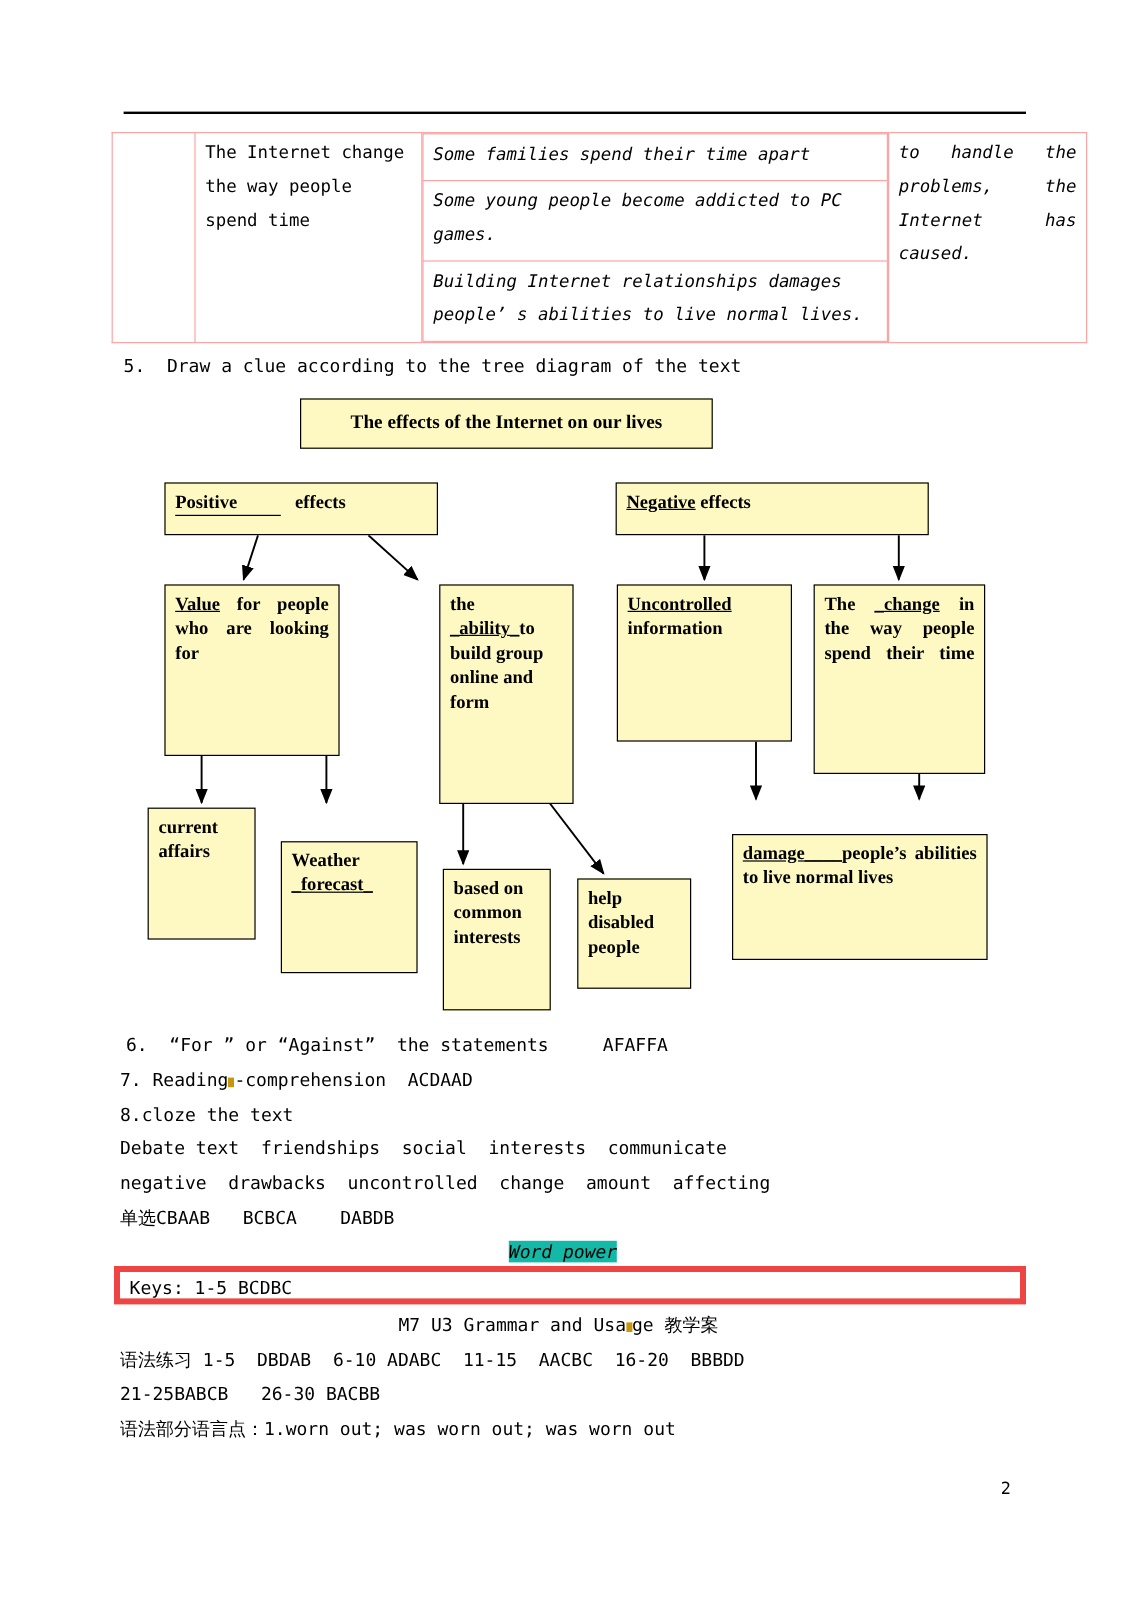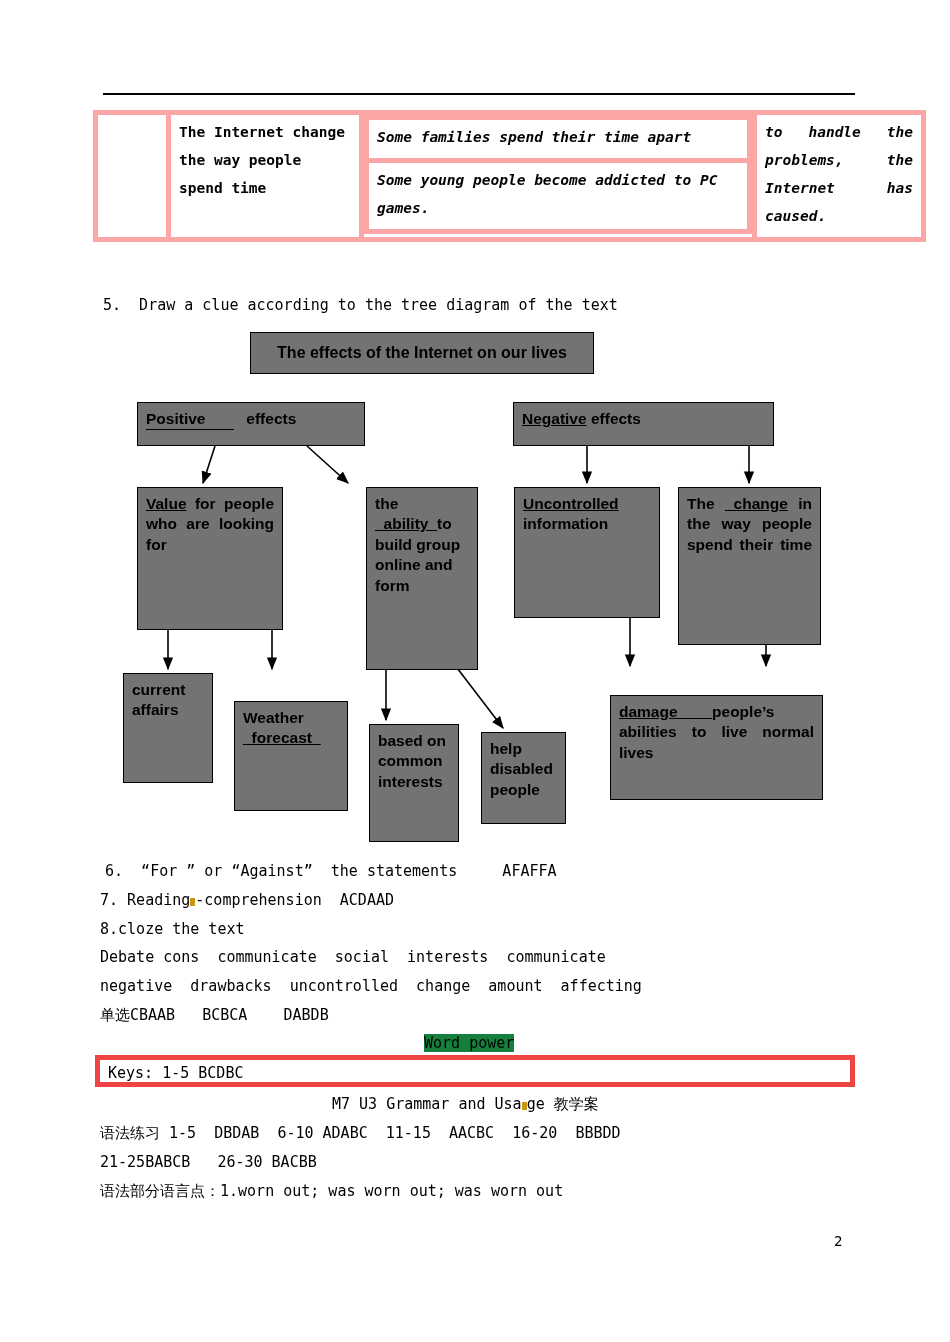--- a/index.html
+++ b/index.html
@@ -29,27 +29,26 @@
   
   #top-table {
     position: absolute;
     left: 93px;
     top: 110px;
     width: 763px;
     border-collapse: collapse;
     table-layout: fixed;
   }
   #top-table td {
-    border: 5px solid #fca5a5;
+    border: 1px solid #fca5a5;
     vertical-align: top;
     padding: 4px 8px 6px 8px;
     font-family: "DejaVu Sans Mono", monospace;
     font-size: 14.5px;
     line-height: 1.93;
-    font-weight: bold;
   }
   .col-a { width: 52px; }
   .col-b { width: 172px; }
   .col-c { width: 388px; }
   .col-d { width: 148px; }
   .inner-tbl {
     width: 100%;
     border-collapse: collapse;
     table-layout: fixed;
   }
@@ -92,66 +91,66 @@
     left: 0;
     top: 0;
     width: 950px;
     height: 1342px;
     pointer-events: none;
   }
   .dbox {
     position: absolute;
     border: 1.5px solid #000;
     box-sizing: border-box;
-    font-family: Liberation Sans, sans-serif;
+    font-family: Liberation Serif, serif;
     font-weight: bold;
     font-size: 15.5px;
     line-height: 1.32;
     padding: 6px 8px 4px 8px;
-    background: #737373;
+    background: #fef9c3;
     color: #000;
   }
   .dbox u { text-decoration: underline; }
   .jt { text-align: justify; text-align-last: justify; }
   .jt-last { text-align: justify; }
   #box-title {
     left: 250px; top: 332px; width: 344px; height: 42px;
     display: flex; align-items: center; justify-content: center;
     font-size: 16px; padding: 0;
   }
   #box-positive { left: 137px; top: 402px; width: 228px; height: 44px; }
   #box-negative { left: 513px; top: 402px; width: 261px; height: 44px; }
   #box-value    { left: 137px; top: 487px; width: 146px; height: 143px; }
   #box-ability  { left: 366px; top: 487px; width: 112px; height: 183px; }
   #box-unctrl   { left: 514px; top: 487px; width: 146px; height: 131px; }
   #box-change   { left: 678px; top: 487px; width: 143px; height: 158px; }
   #box-current  { left: 123px; top: 673px; width: 90px; height: 110px; }
   #box-weather  { left: 234px; top: 673px; width: 114px; height: 110px; margin-top: 28px; }
   #box-based    { left: 369px; top: 724px; width: 90px; height: 118px; }
-  #box-help     { left: 481px; top: 732px; width: 85px; height: 92px; }
+  #box-help     { left: 481px; top: 732px; width: 95px; height: 92px; }
   #box-damage   { left: 610px; top: 695px; width: 213px; height: 105px; }
 
   
   .txt {
     position: absolute;
     font-family: "DejaVu Sans Mono", monospace;
     font-size: 15px;
     white-space: pre;
     color: #000;
   }
   .mark {
     display: inline-block;
     width: 5px;
     height: 8px;
     background: #c8960c;
     vertical-align: baseline;
     position: relative;
     top: 1px;
   }
-  .hl { background: #15803d; }
+  .hl { background: #14b8a6; font-style: italic; }
 
   
   #keys-box {
     position: absolute;
     left: 95px; top: 1055px; width: 760px; height: 32px;
     border: 5px solid #ef4444;
     box-sizing: border-box;
     font-family: "DejaVu Sans Mono", monospace;
     font-size: 15px;
     padding: 4px 8px;
@@ -178,20 +177,23 @@
     <td class="col-b cell-plain">The Internet change the way people spend time</td>
     <td class="col-c nopad">
       <table class="inner-tbl">
         <tbody>
               <tr>
           <td>Some families spend their time apart</td>
         </tr>
         <tr>
           <td>Some  young  people become addicted to PC games.</td>
         </tr>
+        <tr>
+          <td>Building Internet relationships damages people’ s abilities to live normal lives.</td>
+        </tr>
       </tbody>
           </table>
     </td>
     <td class="col-d cell-italic">to handle the problems, the Internet has caused.</td>
   </tr>
 </tbody>
   </table>
 
 <div class="mono-line" style="left:103px; top:296px;">5.  Draw a clue according to the tree diagram of the text</div>
 
@@ -268,21 +270,21 @@
 
 <div class="dbox jt-last" id="box-damage">
   <u>damage____</u><span>people’s abilities to live normal lives</span>
 </div>
 
 <div class="txt" style="left:105px; top:862px;">6.  “For ” or “Against”  the statements     AFAFFA</div>
 
 <div class="txt" style="left:100px; top:891px;"><span>7. Reading</span><span class="mark"></span><span>-comprehension  ACDAAD</span></div>
 
 <div class="txt" style="left:100px; top:920px;">8.cloze the text</div>
-<div class="txt" style="left:100px; top:948px;">Debate cons  communicate  social  interests  communicate</div>
+<div class="txt" style="left:100px; top:948px;">Debate text  friendships  social  interests  communicate</div>
 <div class="txt" style="left:100px; top:977px;">negative  drawbacks  uncontrolled  change  amount  affecting</div>
 <div class="txt" style="left:100px; top:1006px;">单选CBAAB   BCBCA    DABDB</div>
 
 <div class="txt hl" style="left:424px; top:1034px;">Word power</div>
 
 <div id="keys-box">Keys: 1-5 BCDBC</div>
 
 <div class="txt" style="left:332px; top:1095px;"><span>M7 U3 Grammar and Usa</span><span class="mark"></span><span>ge 教学案</span></div>
 
 <div class="txt" style="left:100px; top:1124px;">语法练习 1-5  DBDAB  6-10 ADABC  11-15  AACBC  16-20  BBBDD</div>

